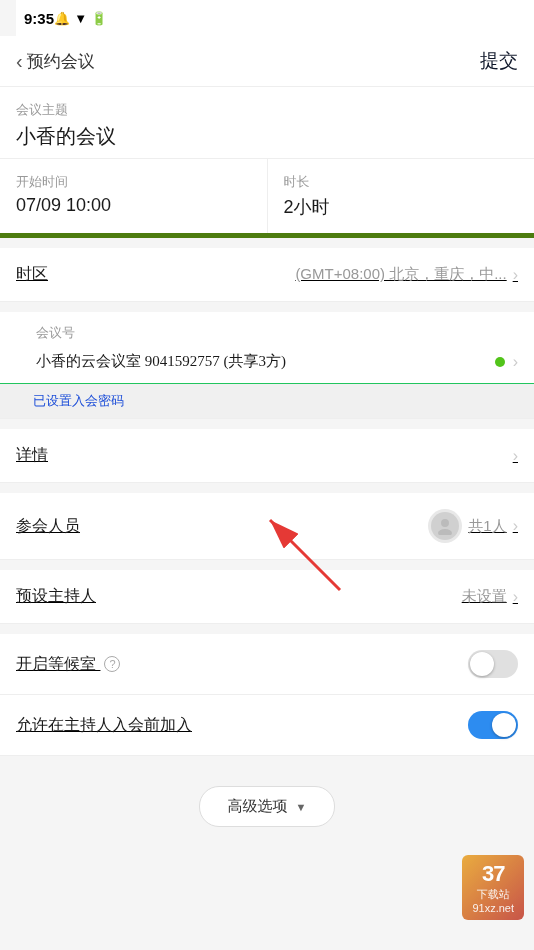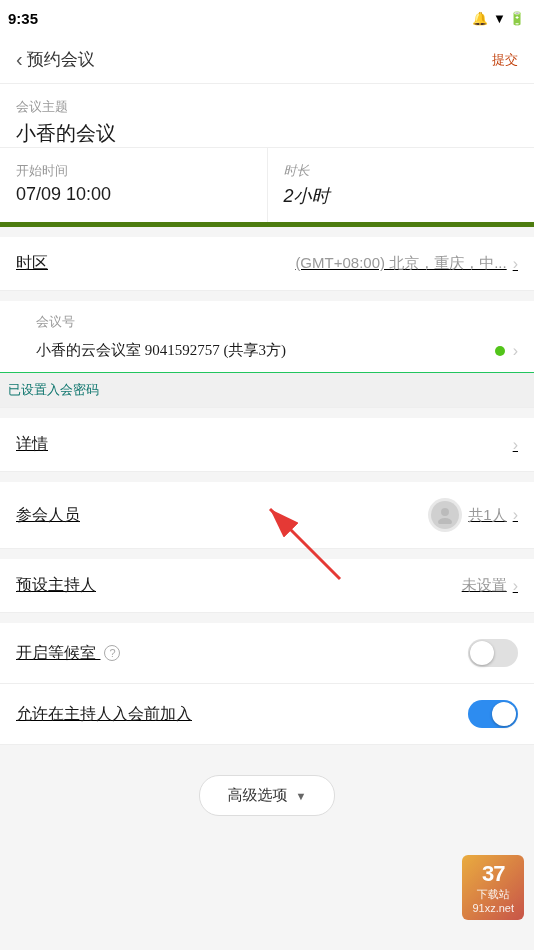--- a/index.html
+++ b/index.html
@@ -9,24 +9,24 @@
       width: 534px;
       min-height: 950px;
       overflow-x: hidden;
       position: relative;
     }
 
     
     .status-bar {
       background: #fff;
       display: flex;
-      justify-content: space-between;
       align-items: center;
       padding: 8px 8px;
       height: 36px;
+      margin-left: 16px;
     }
     .status-time {
       font-size: 15px;
       font-weight: 600;
       color: #000;
     }
     .status-icons {
       display: flex;
       align-items: center;
       gap: 4px;
@@ -50,38 +50,37 @@
       align-items: center;
       gap: 4px;
       color: #333;
       font-size: 17px;
     }
     .header-back-arrow {
       font-size: 20px;
       color: #555;
     }
     .header-action {
-      font-size: 13px;
-      color: #c2410c;
+      font-size: 19px;
+      color: #0f172a;
       font-weight: 500;
     }
 
     
     .two-col {
       display: flex;
       background: #fff;
       border-bottom: 5px solid #4d7c0f;
     }
     .two-col-item {
       flex: 1;
       padding: 14px 16px;
     }
     .two-col-item + .two-col-item {
       border-left: 1px solid #eee;
-      font-style: italic;
     }
     .col-label {
       font-size: 13px;
       color: #999;
       margin-bottom: 4px;
     }
     .col-value {
       font-size: 18px;
       color: #1a1a1a;
       font-weight: 400;
@@ -145,23 +144,23 @@
       gap: 8px;
     }
     .green-dot {
       width: 10px;
       height: 10px;
       border-radius: 50%;
       background: #52c41a;
     }
     .password-hint {
       background: #f0f0f0;
-      padding: 8px 8px;
+      padding: 8px 33px;
       font-size: 13px;
-      color: #0f766e;
+      color: #1d4ed8;
       border-bottom: 1px solid #eee;
     }
 
     
     .toggle {
       width: 50px;
       height: 28px;
       border-radius: 14px;
       position: relative;
       cursor: pointer;
@@ -278,21 +277,21 @@
       vertical-align: middle;
     }
 
     .divider {
       height: 10px;
       background: #f5f5f5;
     }
 
     .section-title-row {
       background: #fff;
-      padding: 14px 16px 0;
+      padding: 14px 16px 8px;
       border-bottom: 1px solid #eee;
     }
     .section-title-label {
       font-size: 13px;
       color: #999;
     }
     .section-title-value {
       font-size: 20px;
       font-weight: 500;
       color: #1a1a1a;

